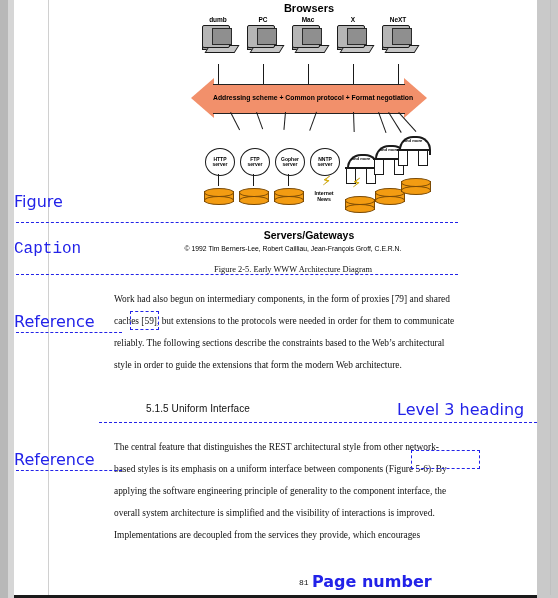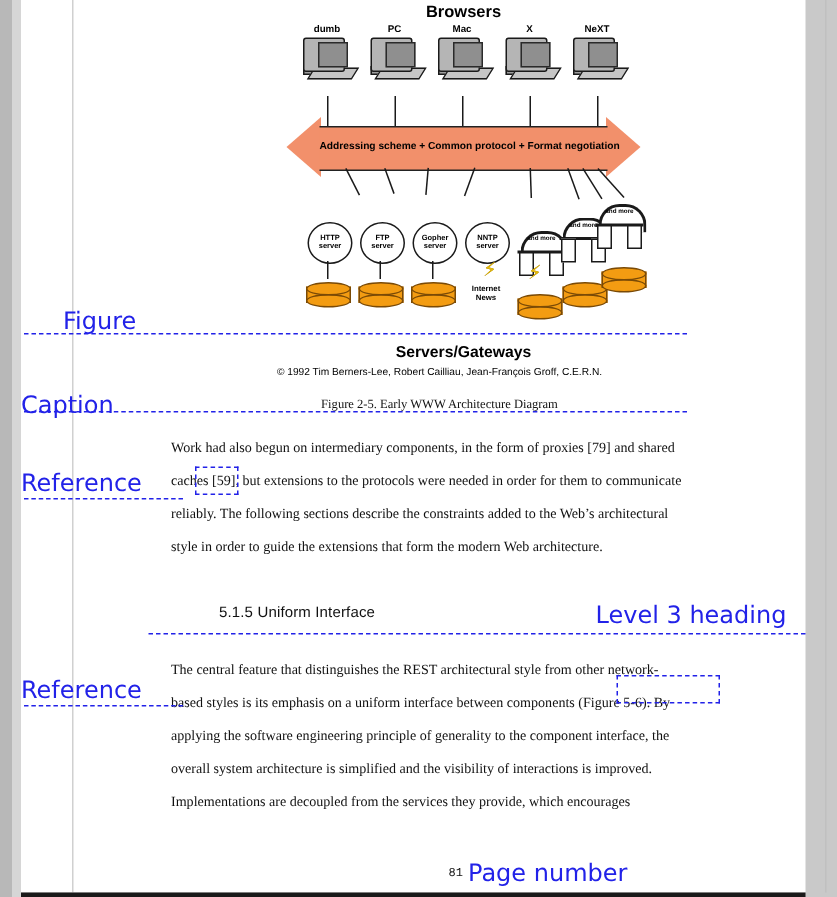--- a/index.html
+++ b/index.html
@@ -283,21 +283,21 @@
 
     <div class="figcap" style="left:86px;top:265px;">Figure 2-5. Early WWW Architecture Diagram</div>
 
     <div class="body-col" style="top:288px;">
       <p>Work had also begun on intermediary components, in the form of proxies [79] and shared</p>
       <p>
         <span>caches</span>
         <span>[59],</span>
         <span>but extensions to the protocols were needed in order for them to communicate</span>
       </p>
-      <p>reliably. The following sections describe the constraints added to the Web’s architectural</p>
+      <p>reliably. The following sections describe the constraints based to the Web’s architectural</p>
       <p>style in order to guide the extensions that form the modern Web architecture.</p>
     </div>
 
     <div class="h3" style="top:403px;padding-left:32px;">5.1.5 Uniform Interface</div>
 
     <div class="body-col" style="top:426px;margin-top:10px;">
       <p>The central feature that distinguishes the REST architectural style from other network-</p>
       <p>
         <span>based styles is its emphasis on a uniform interface between components</span>
         <span>(Figure 5-6).</span>
@@ -306,32 +306,32 @@
       <p>applying the software engineering principle of generality to the component interface, the</p>
       <p>overall system architecture is simplified and the visibility of interactions is improved.</p>
       <p>Implementations are decoupled from the services they provide, which encourages</p>
     </div>
 
     <div class="pageno">81</div>
   </div>
 
   <div class="page-bottom"></div>
 
-  <div class="anno" style="left:14px;top:204px;padding-left:28px;">Figure</div>
+  <div class="anno" style="left:14px;top:192px;">Figure</div>
   <div class="annoline" style="left:16px;top:222px;width:442px;"></div>
 
-  <div class="anno" style="left:14px;top:260px;">Caption</div>
+  <div class="anno" style="left:14px;top:240px;font-family:Liberation Mono, monospace;">Caption</div>
   <div class="annoline" style="left:16px;top:274px;width:442px;"></div>
 
   <div class="anno" style="left:14px;top:312px;">Reference</div>
   <div class="annoline" style="left:16px;top:332px;width:106px;"></div>
   <div class="annobox" style="left:130px;top:311px;width:27px;height:17px;"></div>
 
   <div class="anno" style="left:14px;top:450px;">Reference</div>
   <div class="annoline" style="left:16px;top:470px;width:106px;"></div>
   <div class="annobox" style="left:411px;top:450px;width:67px;height:17px;"></div>
 
   <div class="anno" style="left:397px;top:400px;">Level 3 heading</div>
   <div class="annoline" style="left:99px;top:422px;width:438px;"></div>
 
-  <div class="anno" style="left:312px;top:572px;">Page number</div>
+  <div class="anno" style="left:312px;top:572px;font-weight:bold;">Page number</div>
 
 </div>
 
 </body></html>

